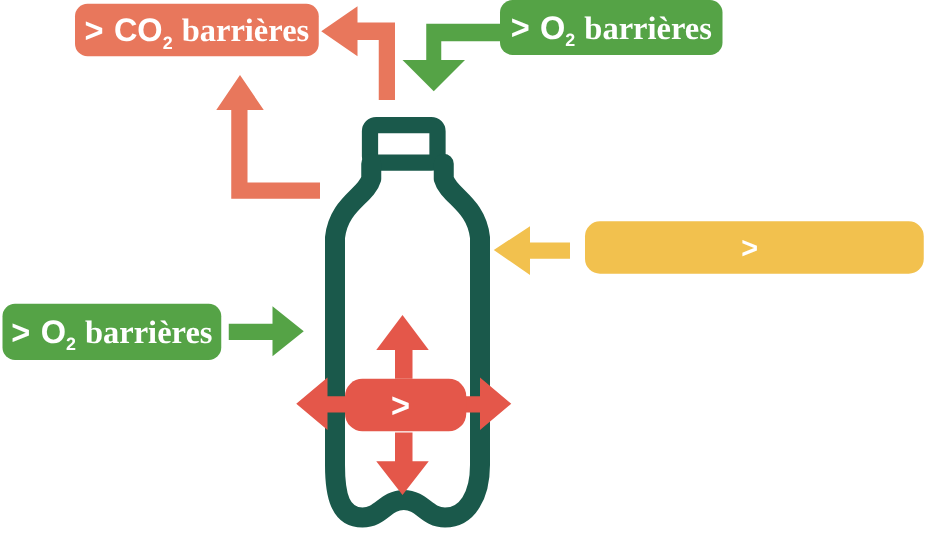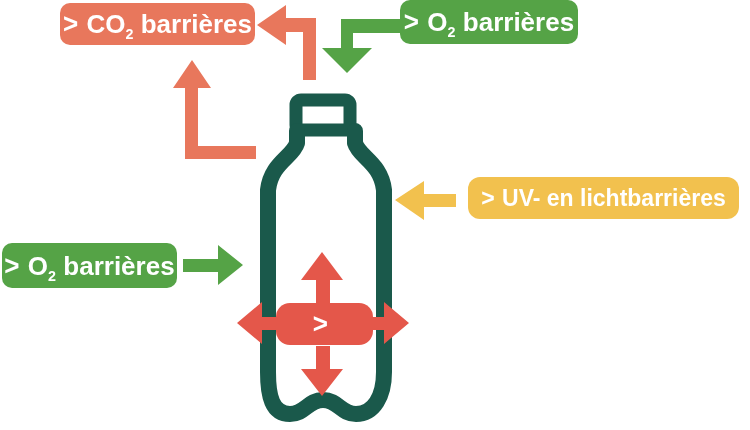--- a/index.html
+++ b/index.html
@@ -34,21 +34,21 @@
   .label .chev {
     font-weight: 800;
     margin-right: 0.32em;
     transform: scaleY(1.05);
   }
   .label sub {
     font-size: 0.55em;
     vertical-align: sub;
     line-height: 0;
   }
-  .label .suffix { margin-left: 0.28em; }
+  .label .suffix { margin-left: 0.28em; font-family: Liberation Serif, serif; }
 
   .co2-label   { left: 60px;  top: 3px;   width: 195px; height: 42px; background: #E8775C; font-size: 26px; }
   .o2-top-label{ left: 400px; top: 0px;   width: 178px; height: 44px; background: #55A346; font-size: 26px; }
   .uv-label    { left: 468px; top: 177px; width: 271px; height: 42px; background: #F2C14E; font-size: 23px; border-radius: 12px; }
   .o2-left-label{ left: 2px;  top: 243px; width: 175px; height: 45px; background: #55A346; font-size: 26px; }
   .hitte-label { left: 276px; top: 303px; width: 97px;  height: 42px; background: #E4574A; font-size: 26px; border-radius: 14px; }
 </style>
 </head>
 <body>
 
@@ -85,21 +85,20 @@
     <span><span>CO</span><sub>2</sub><span class="suffix">barrières</span></span>
   </div>
 
   <div class="label o2-top-label">
     <span class="chev">&gt;</span>
     <span><span>O</span><sub>2</sub><span class="suffix">barrières</span></span>
   </div>
 
   <div class="label uv-label">
     <span class="chev">&gt;</span>
-    <span>UV- en lichtbarrières</span>
   </div>
 
   <div class="label o2-left-label">
     <span class="chev">&gt;</span>
     <span><span>O</span><sub>2</sub><span class="suffix">barrières</span></span>
   </div>
 
   <div class="label hitte-label">
     <span class="chev">&gt;</span>
   </div>

